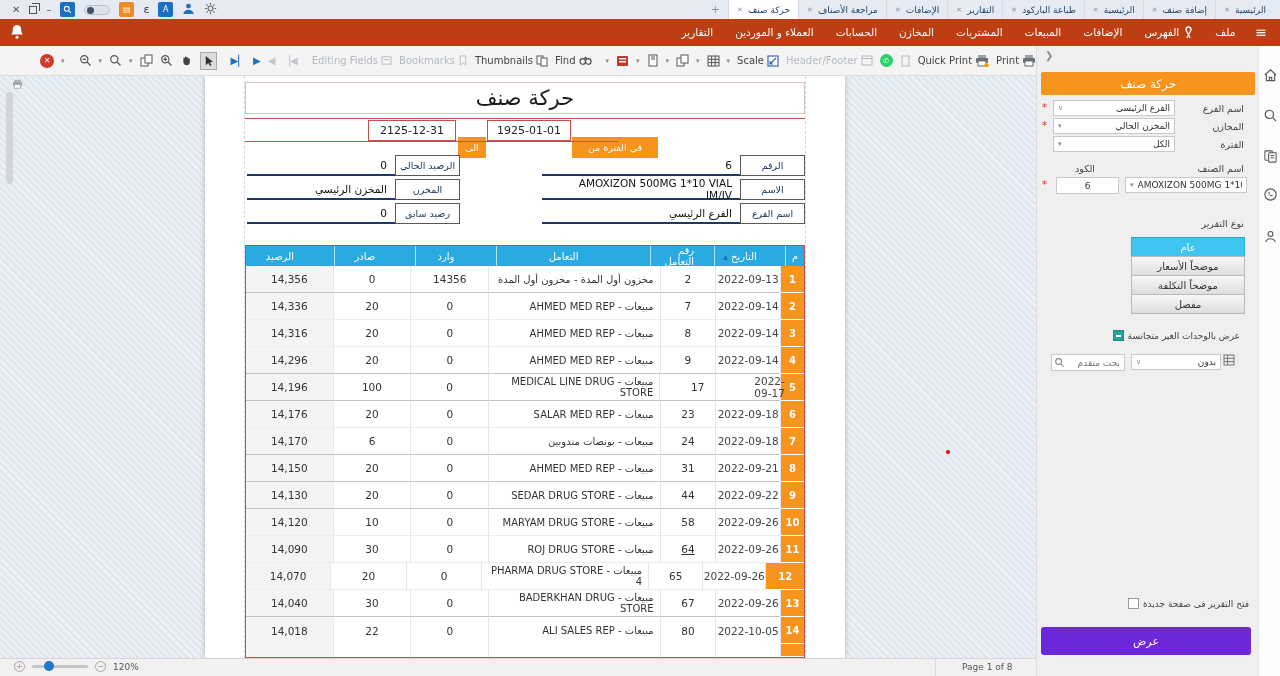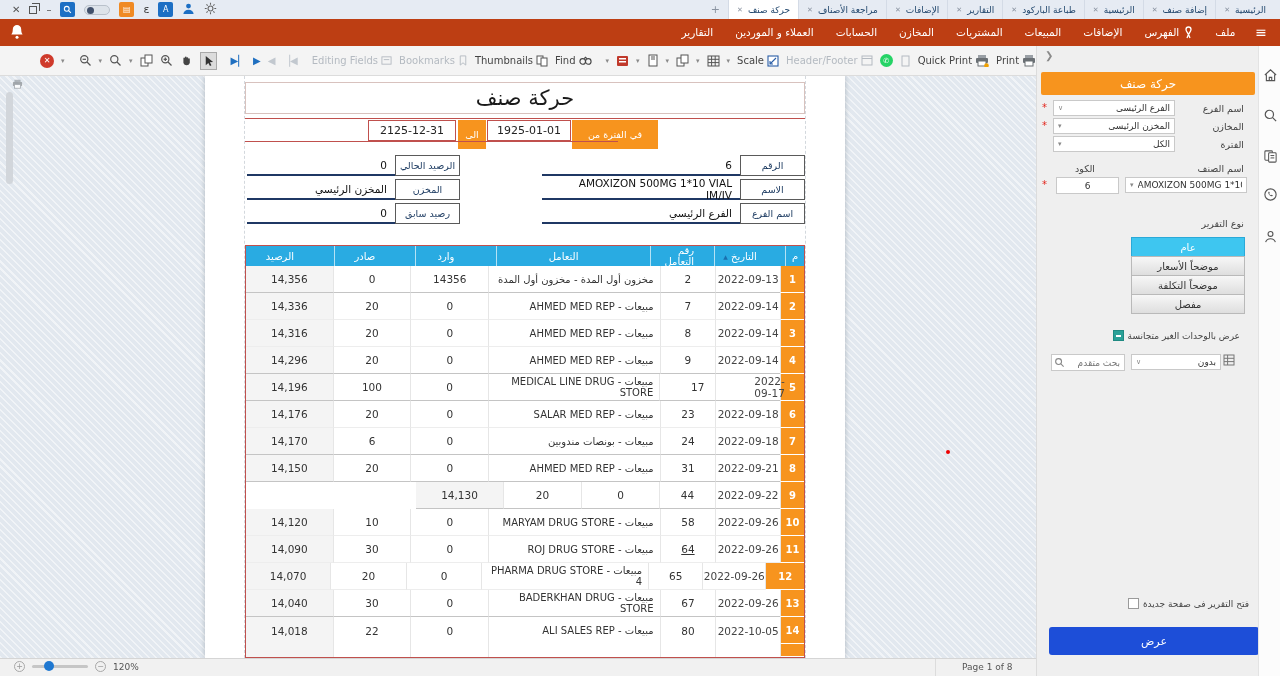--- a/index.html
+++ b/index.html
@@ -51,21 +51,21 @@
   .red-dot { position:absolute; left:946px; top:374px; width:4px; height:4px; border-radius:50%; background:#e00; }
 
   .page { position:absolute; left:205px; top:0; width:640px; height:582px; background:#fff; box-shadow:0 0 5px rgba(70,80,95,.35); }
   .mguide { position:absolute; top:0; bottom:0; border-left:1px dashed #d3d8dd; }
   .mguide.l { left:39px; } .mguide.r { left:600px; }
 
   .title-box { position:absolute; left:40px; top:6px; width:560px; height:32px; border:1px solid #d8c2be; display:flex; align-items:center; justify-content:center; }
   .rtitle { font-size:21px; color:#1a1a1a; }
 
   .date-row { position:absolute; left:40px; top:42px; width:560px; height:23px; border-top:1px solid #c0504d; }
-  .chip { position:absolute; top:1px; height:29px; background:#f7941e; color:#fff; font-size:9.5px; display:flex; align-items:center; justify-content:center; }
+  .chip { position:absolute; top:18px; height:21px; background:#f7941e; color:#fff; font-size:9.5px; display:flex; align-items:center; justify-content:center; }
   .chip.from { left:327px; width:86px; }
   .chip.to { left:213px; width:28px; }
   .dval { position:absolute; top:1px; height:21px; background:#fff; border:1px solid #c0504d; color:#222; font-size:11px; display:flex; align-items:center; justify-content:center; }
   .dval.from { left:242px; width:84px; }
   .dval.to { left:123px; width:88px; }
   .date-underline { position:absolute; left:40px; top:65px; width:373px; height:1px; background:#c0504d; }
 
   .igroup { position:absolute; display:flex; flex-direction:column; gap:3px; }
   .igroup.r { left:335px; top:79px; width:265px; }
   .igroup.l { left:40px; top:79px; width:215px; }
@@ -118,21 +118,21 @@
   .searchwrap svg { position:absolute; left:3px; top:3px; }
   .rtypes { position:absolute; left:94px; top:192px; width:114px; }
   .rtype { height:20px; border:1px solid #b9b9b9; margin-top:-1px; background:linear-gradient(#f7f7f7,#dedede); color:#333; font-size:10px; display:flex; align-items:center; justify-content:center; cursor:default; }
   .rtype.sel { background:#3ec6f0; border-color:#2aa9d8; color:#fff; }
   .chkrow { position:absolute; display:flex; direction:rtl; align-items:center; gap:4px; }
   .chkrow .lab { color:#444; font-size:9px; direction:rtl; }
   .cb { width:11px; height:11px; border:1px solid #9a9a9a; background:#fff; position:relative; }
   .cb.tri { background:#2aa198; border-color:#1f8a82; }
   .cb.tri::after { content:''; position:absolute; left:2px; top:4px; width:5px; height:2px; background:#fff; }
   .gridico { position:absolute; left:186px; top:308px; display:flex; align-items:center; gap:1px; }
-  .showbtn { position:absolute; left:12px; top:581px; width:210px; height:28px; background:#1d4ed8; border-radius:3px; color:#fff; font-size:11px; display:flex; align-items:center; justify-content:center; cursor:pointer; }
+  .showbtn { position:absolute; left:4px; top:581px; width:210px; height:28px; background:#6d28d9; border-radius:3px; color:#fff; font-size:11px; display:flex; align-items:center; justify-content:center; cursor:pointer; }
 
   
   .rail { position:absolute; left:1258px; top:46px; width:22px; height:630px; background:#fcfcfc; border-left:1px solid #e3e3e3; }
   .rail .ric { position:absolute; left:4px; }
 </style>
 </head>
 <body>
 
 <div class="tabbar">
   <div class="winctl">
@@ -556,20 +556,21 @@
             <div class="bcell b-ref" style="width: 56px;">31</div>
             <div class="bcell b-desc" style="width: 172px;">مبيعات - AHMED MED REP</div>
             <div class="bcell b-in" style="width: 78px;">0</div>
             <div class="bcell b-out" style="width: 78px;">20</div>
             <div class="bcell b-bal" style="width: 87px;">14,150</div>
           </div>
           <div class="trow brow gend">
             <div class="bcell b-no" style="width: 24px;">9</div>
             <div class="bcell b-date" style="width: 65px;">2022-09-22</div>
             <div class="bcell b-ref" style="width: 56px;">44</div>
+            <div class="bcell b-desc" style="width: 172px;">مبيعات - SEDAR DRUG STORE</div>
             <div class="bcell b-in" style="width: 78px;">0</div>
             <div class="bcell b-out" style="width: 78px;">20</div>
             <div class="bcell b-bal" style="width: 87px;">14,130</div>
           </div>
           <div class="trow brow">
             <div class="bcell b-no" style="width: 24px;">10</div>
             <div class="bcell b-date" style="width: 65px;">2022-09-26</div>
             <div class="bcell b-ref" style="width: 56px;">58</div>
             <div class="bcell b-desc" style="width: 172px;">مبيعات - MARYAM DRUG STORE</div>
             <div class="bcell b-in" style="width: 78px;">0</div>
@@ -645,21 +646,21 @@
 
   <span class="slabel" style="right:14px; top:57px;">اسم الفرع</span>
   <div class="sdd" style="left:16px; top:54px; width:122px;">
     <span class="txt">الفرع الرئيسى</span>
       <span class="chev">∨</span>
   </div>
   <span class="req" style="left:5px; top:56px;">*</span>
 
   <span class="slabel" style="right:14px; top:75px;">المخازن</span>
   <div class="sdd" style="left:16px; top:72px; width:122px;">
-    <span class="txt">المخزن الرئيسى</span>
+    <span class="txt">المخزن الحالي</span>
       <span class="chev">▾</span>
   </div>
   <span class="req" style="left:5px; top:74px;">*</span>
 
   <span class="slabel" style="right:14px; top:93px;">الفترة</span>
   <div class="sdd" style="left:16px; top:90px; width:122px;">
     <span class="txt">الكل</span>
       <span class="chev">▾</span>
   </div>
 

